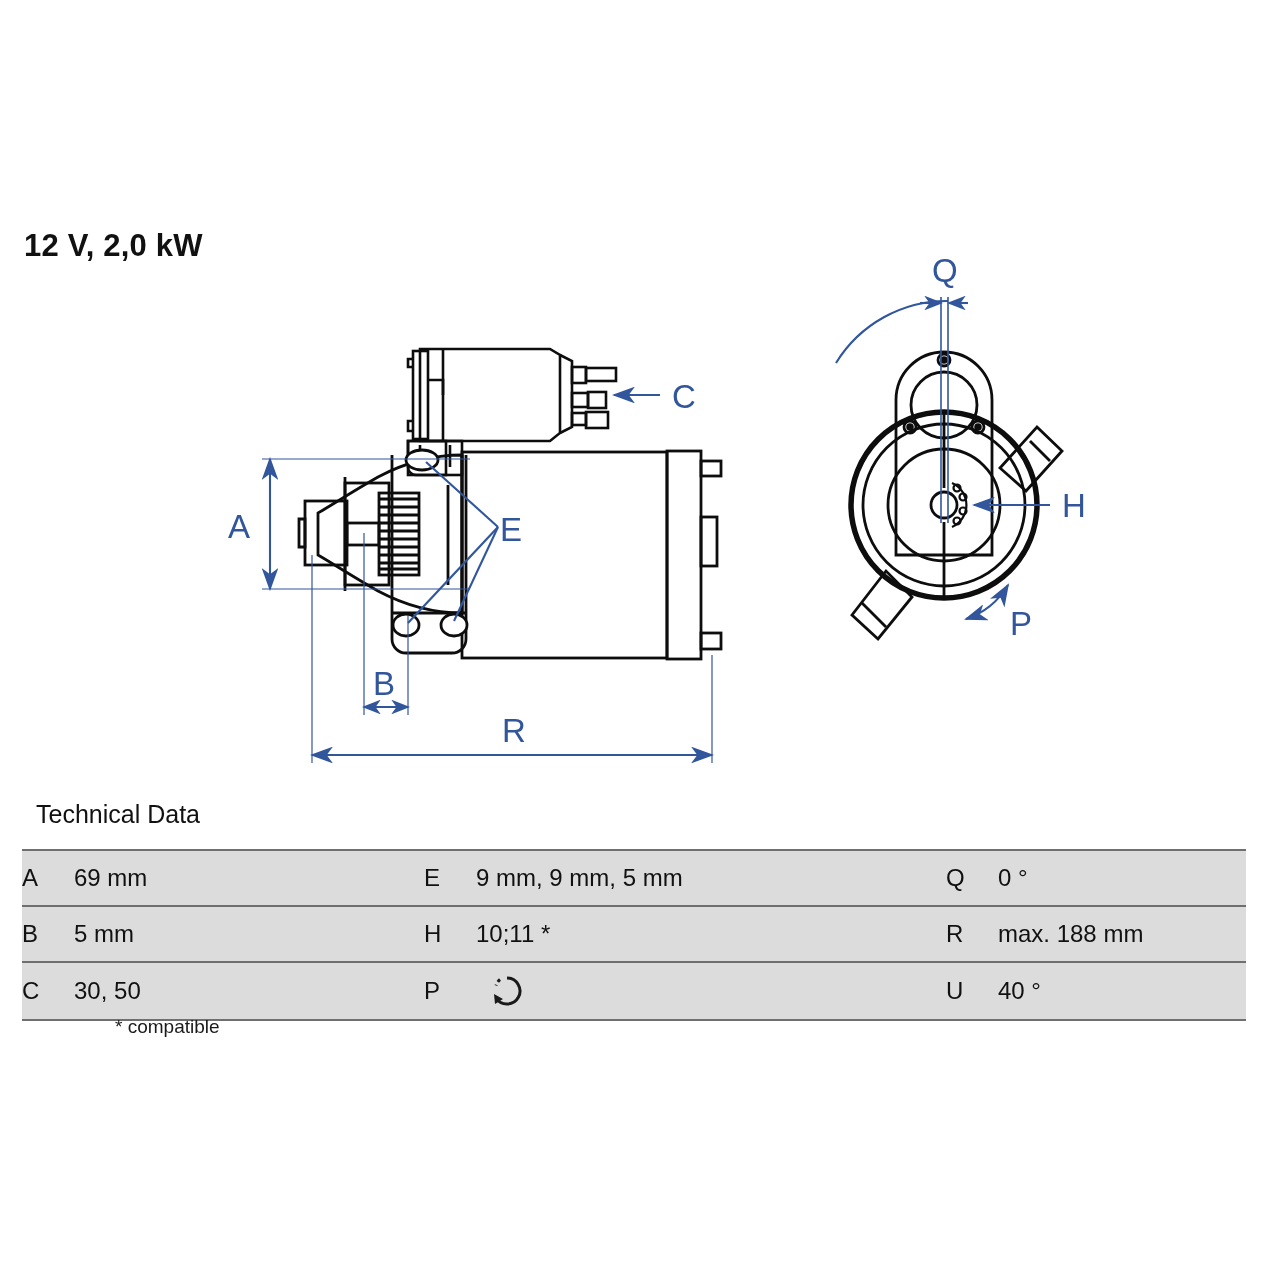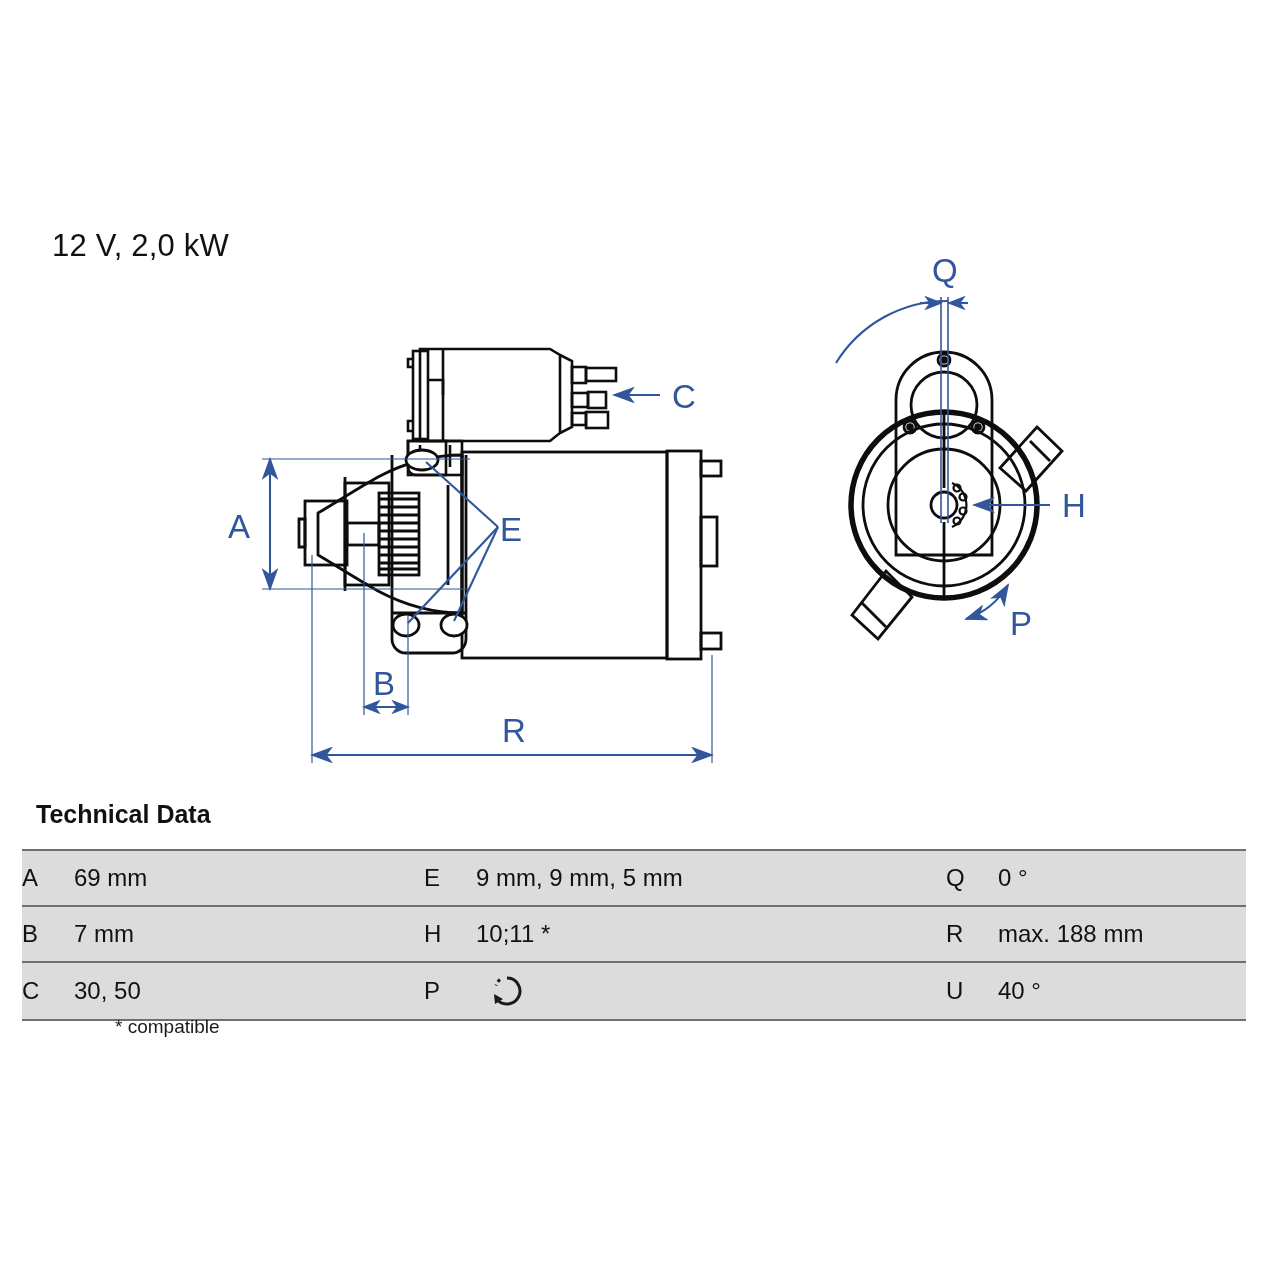--- a/index.html
+++ b/index.html
@@ -16,40 +16,40 @@
     overflow: hidden;
   }
   #page {
     position: absolute;
     left: 0; top: 0;
     width: 1280px;
     height: 1280px;
   }
   .title {
     position: absolute;
-    left: 52px;
+    left: 24px;
     top: 228px;
     font-size: 31px;
-    font-weight: 400;
+    font-weight: 700;
     letter-spacing: 0.2px;
     color: #111111;
   }
   #drawing {
     position: absolute;
     left: 0;
     top: 255px;
     width: 1280px;
     height: 540px;
   }
   .tech-heading {
     position: absolute;
     left: 36px;
     top: 800px;
     font-size: 25px;
-    font-weight: 700;
+    font-weight: 400;
     color: #111111;
   }
   #table-wrap {
     position: absolute;
     left: 22px;
     top: 849px;
     width: 1224px;
   }
   table.tdata {
     border-collapse: collapse;
@@ -320,21 +320,21 @@
         <tr>
           <td class="keycell">A</td>
           <td class="valcell">69 mm</td>
           <td class="keycell">E</td>
           <td class="valcell">9 mm, 9 mm, 5 mm</td>
           <td class="keycell">Q</td>
           <td class="valcell">0 °</td>
         </tr>
         <tr>
           <td class="keycell">B</td>
-          <td class="valcell">7 mm</td>
+          <td class="valcell">5 mm</td>
           <td class="keycell">H</td>
           <td class="valcell">10;11 *</td>
           <td class="keycell">R</td>
           <td class="valcell">max. 188 mm</td>
         </tr>
         <tr>
           <td class="keycell">C</td>
           <td class="valcell">30, 50</td>
           <td class="keycell">P</td>
           <td class="valcell">

